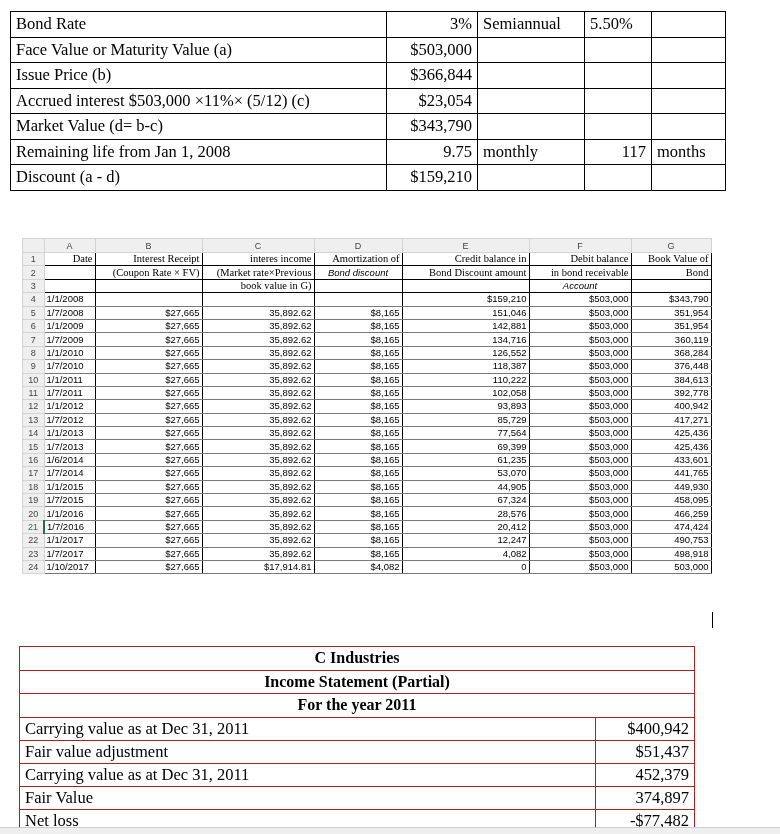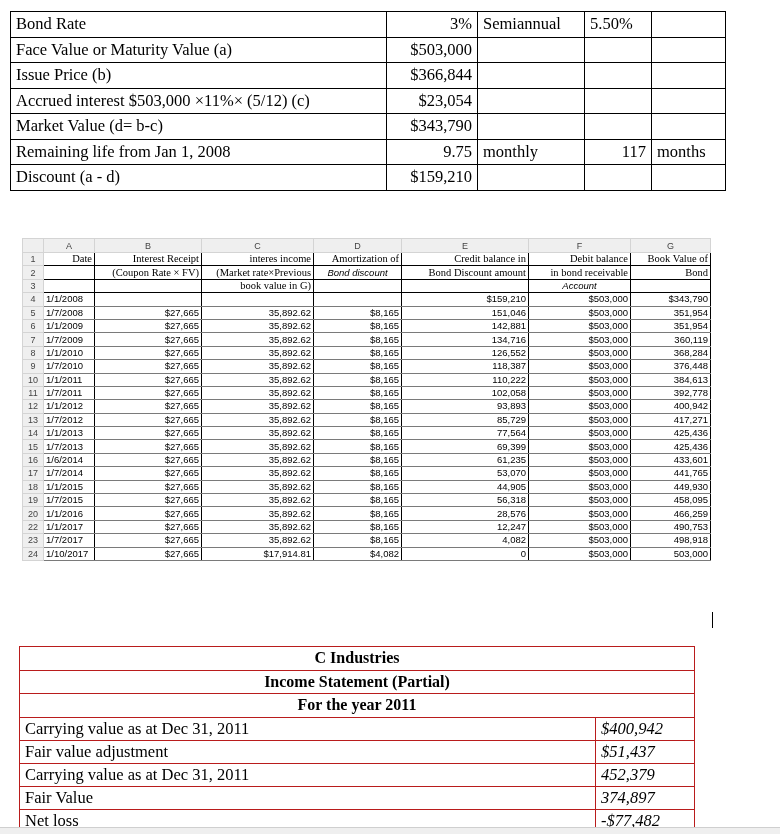--- a/index.html
+++ b/index.html
@@ -26,21 +26,21 @@
   .sheet td.hds { font-family:"Liberation Sans", sans-serif; font-size:9.5px; text-align:center; border:1px solid #000;font-style:italic; }
   .sheet td.v { font-family:"Liberation Sans", sans-serif; font-size:9.5px; text-align:right; border:1px solid #000; border-top:1px solid #7a7a7a; border-bottom:1px solid #7a7a7a; }
   .sheet td.d { font-family:"Liberation Sans", sans-serif; font-size:9.5px; text-align:left; border:1px solid #000; border-top:1px solid #7a7a7a; border-bottom:1px solid #7a7a7a; }
   .cursor { position:absolute; left:712px; top:612px; width:1px; height:16px; background:#000; }
 
   
   .income { position:absolute; left:19px; top:646px; border-collapse:collapse; font-family:"Liberation Serif", serif; }
   .income td { border:1px solid #b91c1c; padding:0 5px; white-space:nowrap; }
   .income td.title { text-align:center; font-weight:bold; font-size:16px; height:22.5px; line-height:22px; }
   .income td.lbl { width:565px; font-size:16.5px; height:22px; line-height:22px; }
-  .income td.val { width:88px; font-size:16.5px; height:22px; line-height:22px;font-style:italic; }
+  .income td.val { width:88px; text-align:right; font-size:16.5px; height:22px; line-height:22px; }
 
   .bottom-bar { position:absolute; left:0; top:827px; width:780px; height:7px; background:#efefef; border-top:1px solid #cfcfcf; }
 </style>
 </head>
 <body>
 
 <table class="summary">
   <tbody id="summary-body">
       <tr>
         <td class="c0">Bond Rate</td>
@@ -295,33 +295,43 @@
         <td class="v">44,905</td>
         <td class="v">$503,000</td>
         <td class="v">449,930</td>
       </tr>
       <tr>
         <td class="rn">19</td>
         <td class="d">1/7/2015</td>
         <td class="v">$27,665</td>
         <td class="v">35,892.62</td>
         <td class="v">$8,165</td>
-        <td class="v">56,318</td>
+        <td class="v">67,324</td>
         <td class="v">$503,000</td>
         <td class="v">458,095</td>
       </tr>
       <tr>
         <td class="rn">20</td>
         <td class="d">1/1/2016</td>
         <td class="v">$27,665</td>
         <td class="v">35,892.62</td>
         <td class="v">$8,165</td>
         <td class="v">28,576</td>
         <td class="v">$503,000</td>
         <td class="v">466,259</td>
+      </tr>
+      <tr>
+        <td class="rn sel">21</td>
+        <td class="d">1/7/2016</td>
+        <td class="v">$27,665</td>
+        <td class="v">35,892.62</td>
+        <td class="v">$8,165</td>
+        <td class="v">20,412</td>
+        <td class="v">$503,000</td>
+        <td class="v">474,424</td>
       </tr>
       <tr>
         <td class="rn">22</td>
         <td class="d">1/1/2017</td>
         <td class="v">$27,665</td>
         <td class="v">35,892.62</td>
         <td class="v">$8,165</td>
         <td class="v">12,247</td>
         <td class="v">$503,000</td>
         <td class="v">490,753</td>

